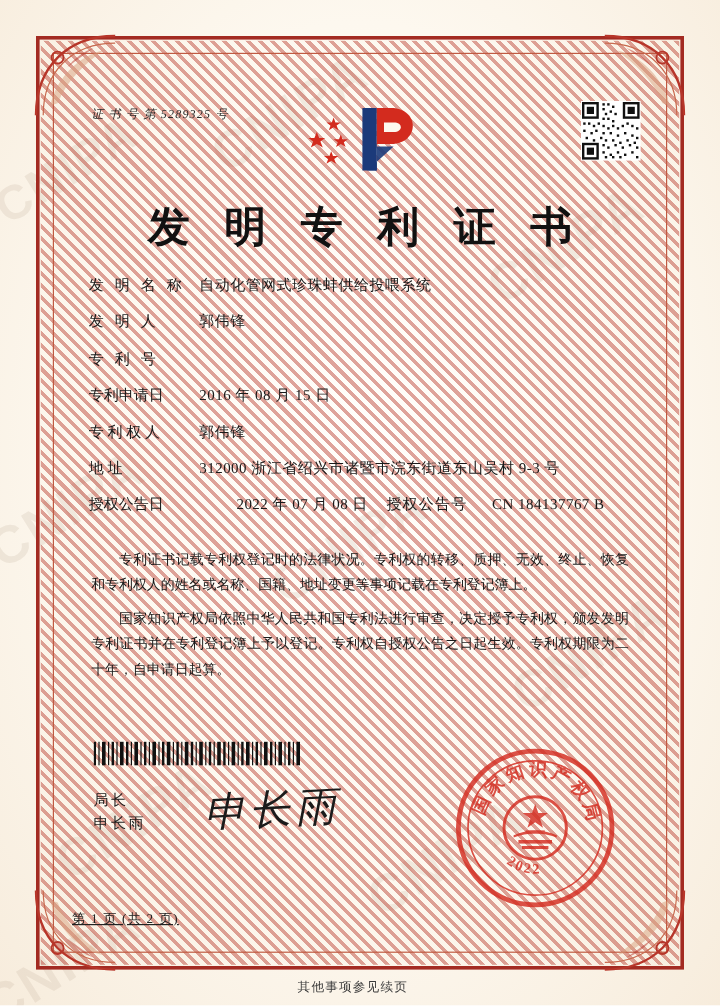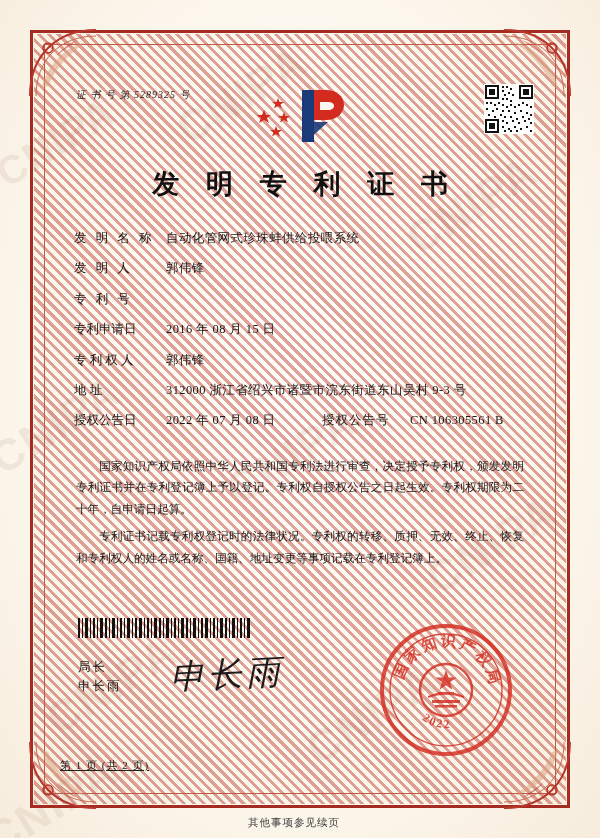--- a/index.html
+++ b/index.html
@@ -98,21 +98,21 @@
     position: absolute;
     left: 50%; top: 22px;
     transform: translateX(-50%);
     width: 120px; height: 66px;
   }
 
   .title {
     position: absolute;
     left: 0; right: 0; top: 108px;
     text-align: center;
-    font-size: 27px;
+    font-size: 35px;
     font-weight: 700;
     letter-spacing: 10px;
     color: #111;
     font-family: "Liberation Serif", "DejaVu Serif", serif;
     text-indent: 10px;
   }
 
   .fields {
     position: absolute;
     left: 14px; top: 172px;
@@ -136,21 +136,21 @@
   .f-value {
     flex: 1 1 auto;
     letter-spacing: 0.4px;
   }
   .row-two {
     display: flex;
     align-items: baseline;
     margin-bottom: 13.5px;
     line-height: 1.35;
   }
-  .half-left { width: 248px; display: flex; align-items: flex-end; }
+  .half-left { width: 248px; display: flex; align-items: flex-end; gap: 31px; }
   .half-right { display: flex; align-items: baseline; justify-content: center; }
   .half-right .f-label { width: 88px; flex: 0 0 88px; letter-spacing: 1px; }
 
   .paras {
     position: absolute;
     left: 16px; top: 398px;
     width: 448px;
     font-size: 11.6px;
     line-height: 1.85;
     color: #1a1a1a;
@@ -390,29 +390,29 @@
         <div class="f-value">312000 浙江省绍兴市诸暨市浣东街道东山吴村 9-3 号</div>
       </div>
 
       <div class="row-two">
         <div class="half-left">
           <div class="f-label tight">授权公告日</div>
           <div class="f-value">2022 年 07 月 08 日</div>
         </div>
         <div class="half-right">
           <div class="f-label tight">授权公告号</div>
-          <div class="f-value">CN 106305561 B</div>
+          <div class="f-value">CN 184137767 B</div>
         </div>
       </div>
 
     </div>
 
     <div class="paras">
+      <p>专利证书记载专利权登记时的法律状况。专利权的转移、质押、无效、终止、恢复和专利权人的姓名或名称、国籍、地址变更等事项记载在专利登记簿上。</p>
       <p>国家知识产权局依照中华人民共和国专利法进行审查，决定授予专利权，颁发发明专利证书并在专利登记簿上予以登记。专利权自授权公告之日起生效。专利权期限为二十年，自申请日起算。</p>
-      <p>专利证书记载专利权登记时的法律状况。专利权的转移、质押、无效、终止、恢复和专利权人的姓名或名称、国籍、地址变更等事项记载在专利登记簿上。</p>
     </div>
 
     <div class="barcode">
       <svg viewBox="0 0 172 20" width="172" height="20" preserveAspectRatio="none">
         <rect width="172" height="20" fill="none"></rect>
         <g fill="#111">
           <rect x="0" y="0" width="2" height="20"></rect>
             <rect x="4" y="0" width="1" height="20"></rect>
           <rect x="7" y="0" width="3" height="20"></rect>
             <rect x="12" y="0" width="1" height="20"></rect>

